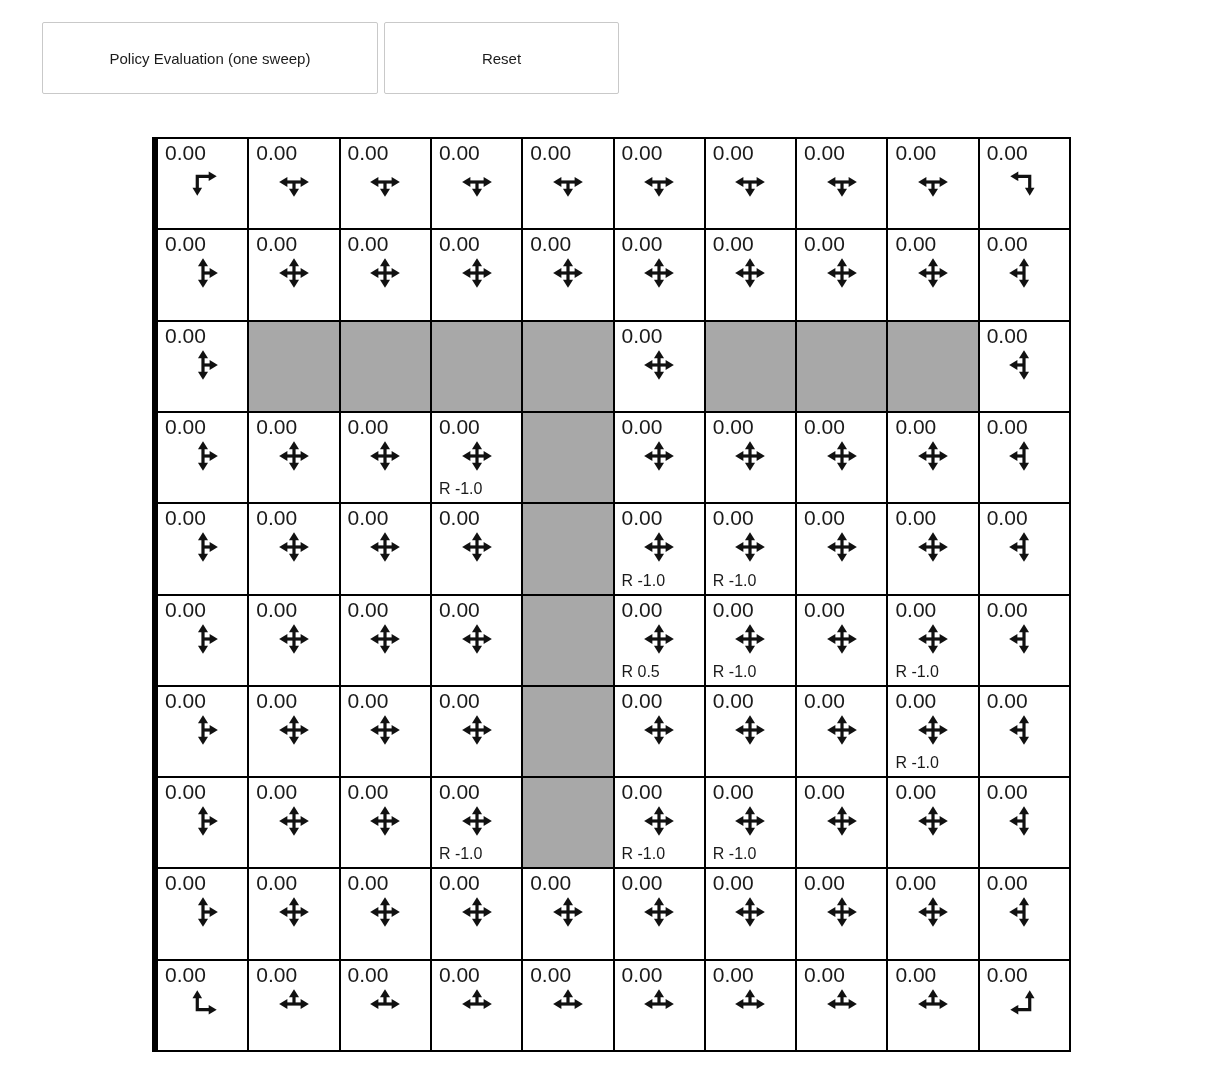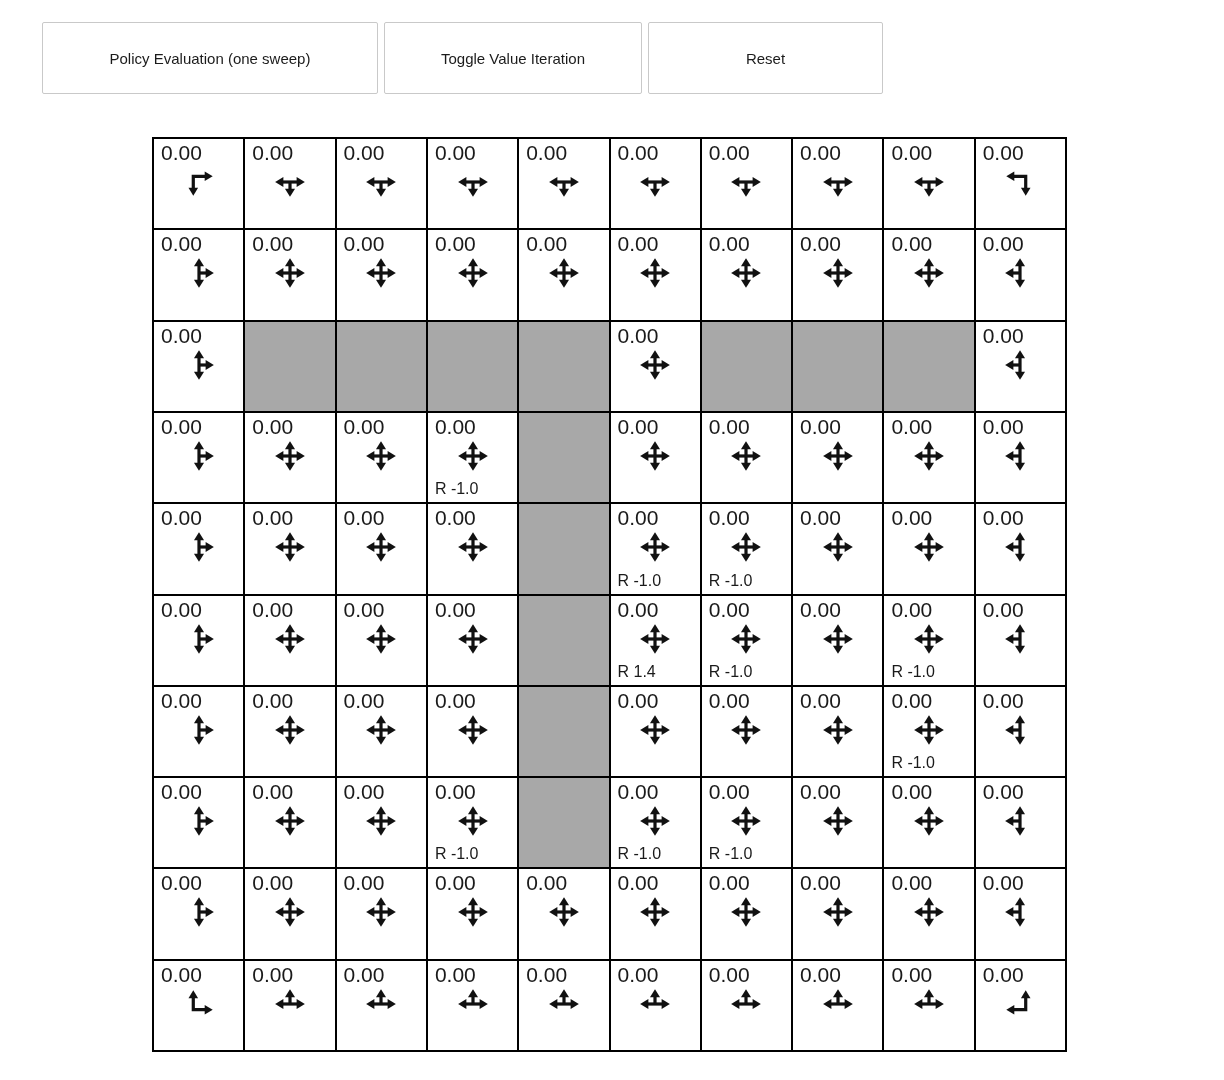--- a/index.html
+++ b/index.html
@@ -10,21 +10,21 @@
     font-family:"Liberation Sans",sans-serif;font-size:15px;color:#1b1b1b;
     display:flex;align-items:center;justify-content:center;cursor:pointer;padding:12px;
   }
   .btn.b0{width:336px;}
   .btn.b1{width:258px;}
   .btn.b2{width:258px;}
   .btn.b3{width:235px;}
   .grid{
     position:absolute;left:152px;top:137px;width:913px;height:913px;
     display:grid;grid-template-columns:repeat(10,1fr);grid-template-rows:repeat(10,1fr);
-    border-top:2px solid #000;border-left:2px solid #000000;box-sizing:content-box;background:#bef264;
+    border-top:2px solid #000;border-left:6px solid #000000;box-sizing:content-box;background:#bef264;
   }
   .cell{
     position:relative;border-right:2px solid #000;border-bottom:2px solid #000;
     box-sizing:border-box;background:#ffffff;
   }
   .cell.wall{background:#a8a8a8;}
   .val{
     position:absolute;top:3px;left:7px;font-size:21px;color:#1a1a1a;line-height:1.05;
     letter-spacing:0px;
   }
@@ -32,21 +32,20 @@
   .arrow line,.arrow polyline{stroke:#111111;stroke-width:2.8;fill:none;stroke-linecap:butt;}
   .arrow polygon{fill:#111111;stroke:none;}
   .reward{position:absolute;bottom:4px;left:7px;font-size:16px;color:#1a1a1a;}
 </style>
 </head>
 <body>
 
 <div class="page">
   <div class="toolbar">
     <button class="btn b0">Policy Evaluation (one sweep)</button>
-    <button class="btn b2">Toggle Value Iteration</button>
     <button class="btn b3">Reset</button>
   </div>
   <div class="grid">
       <div class="cell">
         <div class="val">0.00</div>
         <svg viewBox="0 0 28 28" class="arrow">
           <polyline points="20,9 9,9 9,20"></polyline>
           <polygon points="9,26 4.8,19 13.2,19"></polygon>
           <polygon points="26,9 19,4.8 19,13.2"></polygon>
         </svg>
@@ -602,21 +601,21 @@
         <svg viewBox="0 0 28 28" class="arrow">
           <line x1="14" y1="14" x2="14" y2="7.5"></line>
           <polygon points="14,1 9.6,8.2 18.4,8.2"></polygon>
           <line x1="14" y1="14" x2="14" y2="20.5"></line>
           <polygon points="14,27 9.6,19.8 18.4,19.8"></polygon>
           <line x1="14" y1="14" x2="7.5" y2="14"></line>
           <polygon points="1,14 8.2,9.6 8.2,18.4"></polygon>
           <line x1="14" y1="14" x2="20.5" y2="14"></line>
           <polygon points="27,14 19.8,9.6 19.8,18.4"></polygon>
         </svg>
-        <div class="reward">R 1.4</div>
+        <div class="reward">R 0.5</div>
       </div>
       <div class="cell">
         <div class="val">0.00</div>
         <svg viewBox="0 0 28 28" class="arrow">
           <line x1="14" y1="14" x2="14" y2="7.5"></line>
           <polygon points="14,1 9.6,8.2 18.4,8.2"></polygon>
           <line x1="14" y1="14" x2="14" y2="20.5"></line>
           <polygon points="14,27 9.6,19.8 18.4,19.8"></polygon>
           <line x1="14" y1="14" x2="7.5" y2="14"></line>
           <polygon points="1,14 8.2,9.6 8.2,18.4"></polygon>

